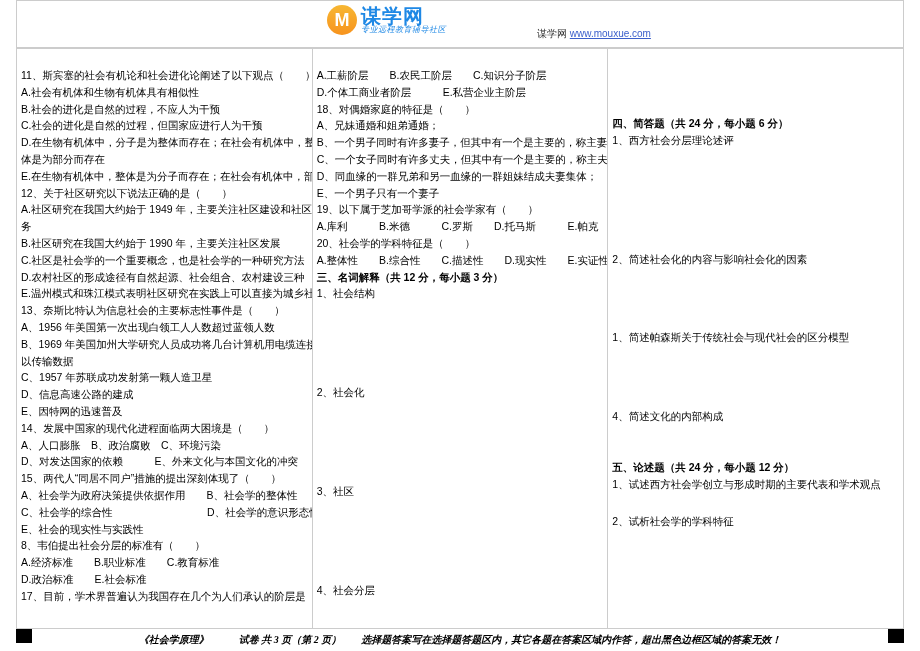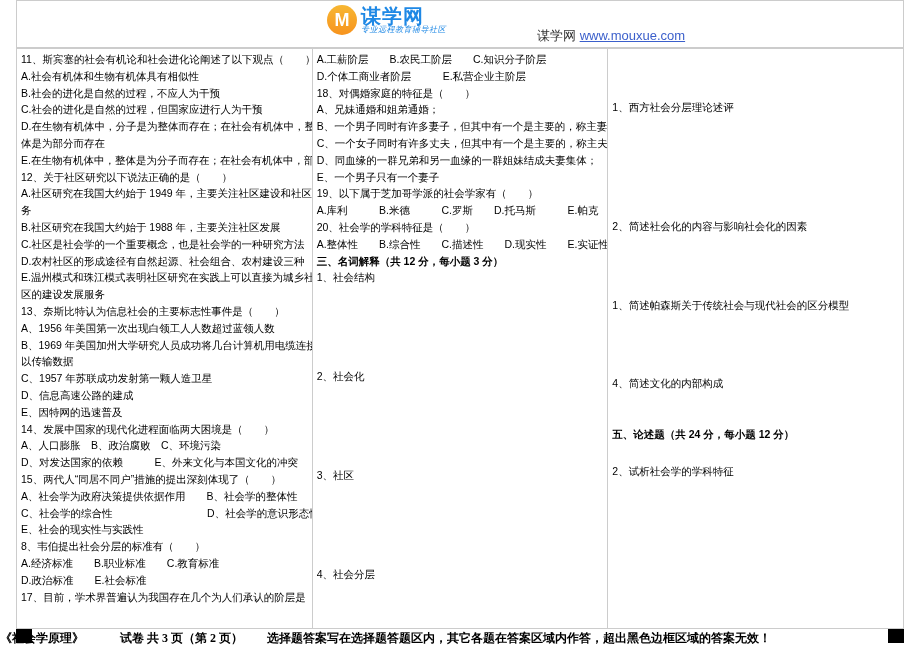--- a/index.html
+++ b/index.html
@@ -42,56 +42,58 @@
     display: flex; align-items: center; justify-content: center;
     color: #fff; font-weight: bold; font-size: 18px;
   }
   .logo-text { display:flex; flex-direction:column; line-height:1; }
   .logo-main { font-size: 20px; color:#1e88e5; font-weight:bold; letter-spacing:1px;}
   .logo-sub { font-size: 8px; color:#1e88e5; letter-spacing:0.5px;font-style:italic;}
   .site-link {
     position: absolute;
     left: 520px;
     top: 26px;
-    font-size: 13px;
+    font-size: 10px;
   }
   .site-link a { color: #3b5fcb; text-decoration: underline; }
   .site-link .pre { color:#333; text-decoration:none; }
 
   .content {
     position: absolute;
     top: 48px;
     left: 16px;
     right: 16px;
     bottom: 22px;
     border: 1px solid #ccc;
     display: flex;
   }
   .col {
     flex: 1;
     border-right: 1px solid #ccc;
-    padding: 2px 4px;
+    padding: 18px 4px;
     overflow: hidden;
   }
   .col:last-child { border-right: none; }
   .line {
     line-height: 1.6;
     white-space: nowrap;
     color: #000;
   }
   .sec-head { font-weight: bold; }
   .gap { height: 62px; }
   .gap-sm { height: 20px; }
   .footer {
     position: absolute;
     bottom: 4px;
     left: 0; right:0;
-    font-size: 12px;
+    text-align: center;
+    font-size: 10px;
     font-weight: bold;
     color: #000;
+    font-style: italic;
   }
   .corner-tl, .corner-br {
     position: absolute;
     width: 16px; height: 14px;
     background: #000;
   }
   .corner-tl { left: 16px; bottom: 8px; }
   .corner-br { right: 16px; bottom: 8px; }
   .ftitle { font-family: "SimSun"; }
 </style>
@@ -121,25 +123,24 @@
       <div class="line">11、斯宾塞的社会有机论和社会进化论阐述了以下观点（　　）</div>
       <div class="line">A.社会有机体和生物有机体具有相似性</div>
       <div class="line">B.社会的进化是自然的过程，不应人为干预</div>
       <div class="line">C.社会的进化是自然的过程，但国家应进行人为干预</div>
       <div class="line">D.在生物有机体中，分子是为整体而存在；在社会有机体中，整</div>
       <div class="line">体是为部分而存在</div>
       <div class="line">E.在生物有机体中，整体是为分子而存在；在社会有机体中，部</div>
       <div class="line">12、关于社区研究以下说法正确的是（　　）</div>
       <div class="line">A.社区研究在我国大约始于 1949 年，主要关注社区建设和社区服</div>
       <div class="line">务</div>
-      <div class="line">B.社区研究在我国大约始于 1988 年，主要关注社区发展</div>
+      <div class="line">B.社区研究在我国大约始于 1990 年，主要关注社区发展</div>
       <div class="line">C.社区是社会学的一个重要概念，也是社会学的一种研究方法</div>
       <div class="line">D.农村社区的形成途径有自然起源、社会组合、农村建设三种</div>
       <div class="line">E.温州模式和珠江模式表明社区研究在实践上可以直接为城乡社</div>
-      <div class="line">区的建设发展服务</div>
       <div class="line">13、奈斯比特认为信息社会的主要标志性事件是（　　）</div>
       <div class="line">A、1956 年美国第一次出现白领工人人数超过蓝领人数</div>
       <div class="line">B、1969 年美国加州大学研究人员成功将几台计算机用电缆连接</div>
       <div class="line">以传输数据</div>
       <div class="line">C、1957 年苏联成功发射第一颗人造卫星</div>
       <div class="line">D、信息高速公路的建成</div>
       <div class="line">E、因特网的迅速普及</div>
       <div class="line">14、发展中国家的现代化进程面临两大困境是（　　）</div>
       <div class="line">A、人口膨胀　B、政治腐败　C、环境污染</div>
       <div class="line">D、对发达国家的依赖　　　E、外来文化与本国文化的冲突</div>
@@ -174,30 +175,32 @@
       <div class="gap"></div>
       <div class="gap-sm"></div>
       <div class="line">3、社区</div>
       <div class="gap"></div>
       <div class="gap-sm"></div>
       <div class="line">4、社会分层</div>
     </div>
 
     <div class="col">
       <div style="height:48px"></div>
+      <div class="line sec-head">四、简答题（共 24 分，每小题 6 分）</div>
       <div class="line">1、西方社会分层理论述评</div>
       <div class="gap"></div>
       <div style="height:40px"></div>
       <div class="line">2、简述社会化的内容与影响社会化的因素</div>
       <div class="gap"></div>
       <div class="line">1、简述帕森斯关于传统社会与现代社会的区分模型</div>
       <div class="gap"></div>
       <div class="line">4、简述文化的内部构成</div>
       <div style="height:34px"></div>
       <div class="line sec-head">五、论述题（共 24 分，每小题 12 分）</div>
+      <div class="line">1、试述西方社会学创立与形成时期的主要代表和学术观点</div>
       <div class="gap-sm"></div>
       <div class="line">2、试析社会学的学科特征</div>
     </div>
 
   </div>
 
   <div class="corner-tl"></div>
   <div class="corner-br"></div>
 
   <div class="footer ftitle">《社会学原理》　　　试卷 共 3 页（第 2 页）　　选择题答案写在选择题答题区内，其它各题在答案区域内作答，超出黑色边框区域的答案无效！</div>

